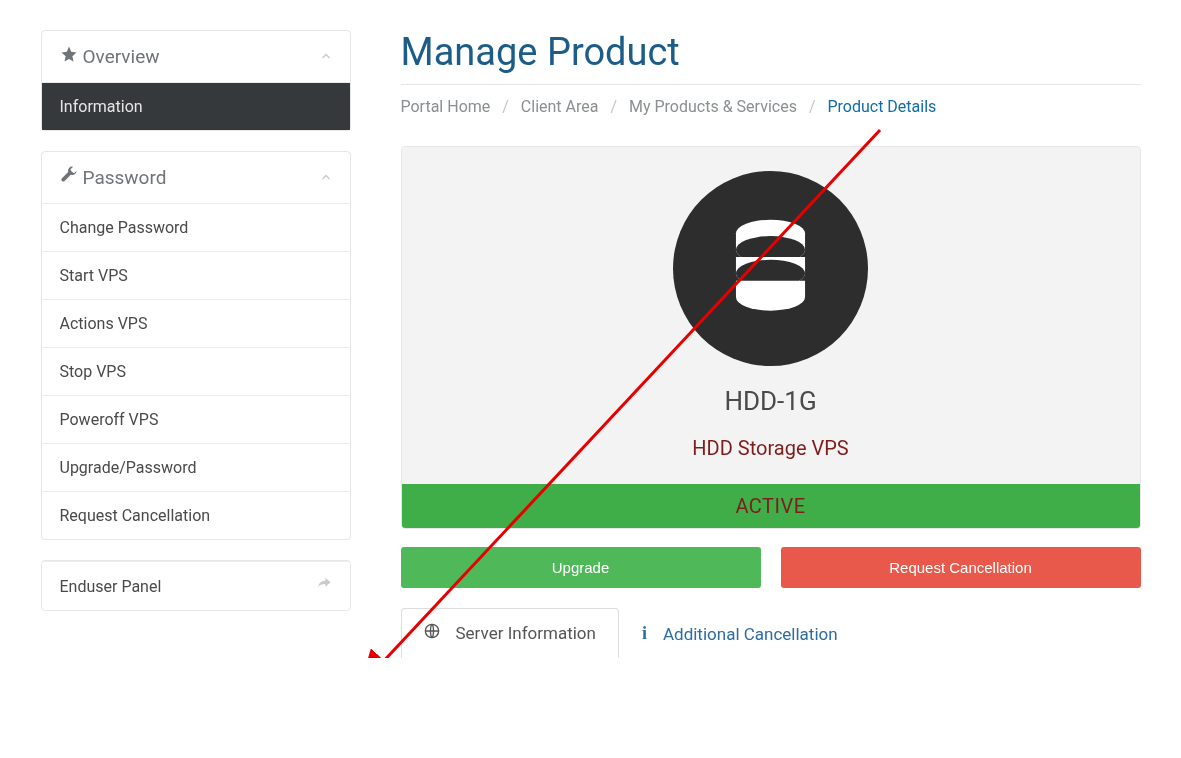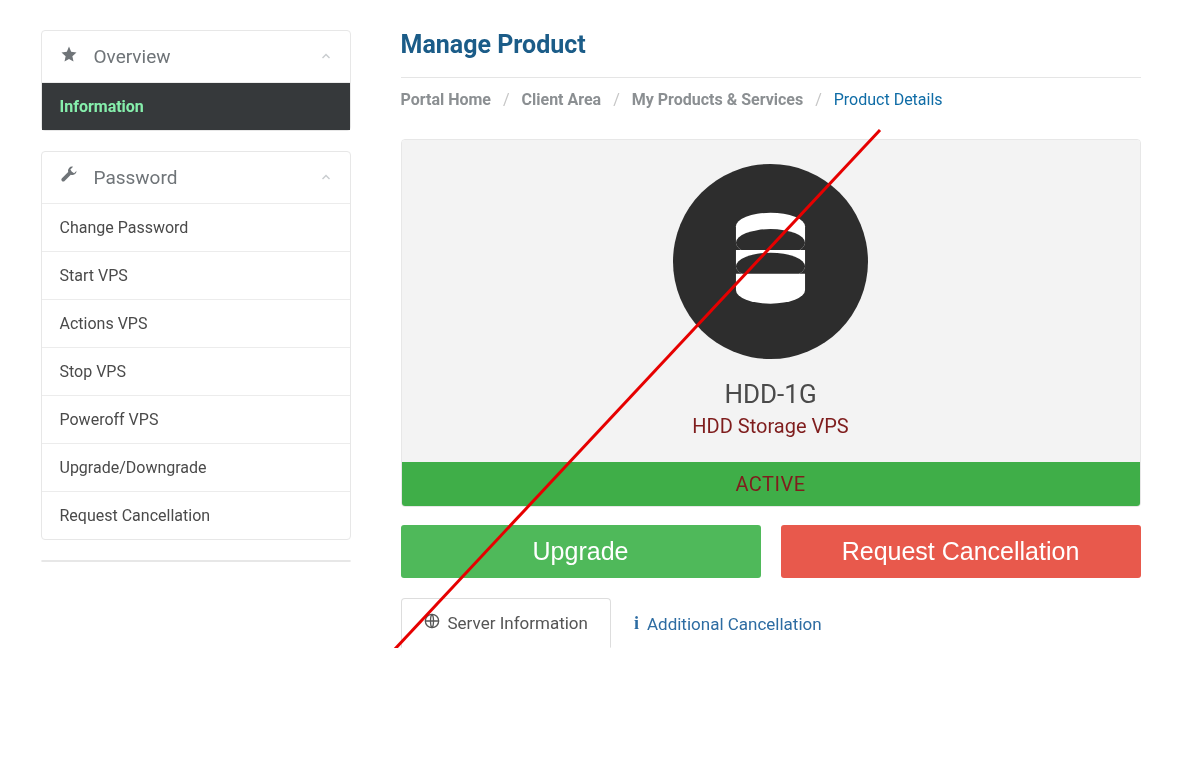--- a/index.html
+++ b/index.html
@@ -2,48 +2,48 @@
 <html><head>
 <meta charset="utf-8">
 <style>
 * { box-sizing: border-box; margin: 0; padding: 0; }
 body { font-family: -apple-system, "Segoe UI", Roboto, "Helvetica Neue", Arial, sans-serif; background: #fff; color: #333; }
 .container { display: flex; padding: 30px 0 0 0; max-width: 1100px; margin: 0 auto; gap: 50px; }
 .sidebar { width: 310px; flex-shrink: 0; }
 .main { flex: 1; }
 
 .panel { border: 1px solid #e7e7e7; border-radius: 4px; margin-bottom: 20px; background: #fff; }
-.panel-header { padding: 14px 18px; display: flex; align-items: center; gap: 16px; color: #6f7478; font-size: 19px; font-weight: 400; position: relative; cursor: pointer; }
+.panel-header { padding: 14px 18px; display: flex; align-items: center; gap: 5px; color: #6f7478; font-size: 19px; font-weight: 400; position: relative; cursor: pointer; }
 .panel-header .chev { position: absolute; right: 18px; color: #c9cccf; font-size: 14px; }
 .panel-item { padding: 14px 18px; border-top: 1px solid #ececec; color: #4a4a4a; font-size: 16px; cursor: pointer; display: flex; align-items: center; justify-content: space-between; }
-.panel-item.active { background: #36393b; color: #86efac; font-weight: 700; align-items: center; }
+.panel-item.active { background: #36393b; color: #e5e5e5; font-weight: 400; align-items: center; }
 .panel-item .share { color: #c9cccf; font-size: 16px; }
 
-.page-title { font-size: 25px; color: #1b5c88; font-weight: 700; margin-bottom: 18px; }
+.page-title { font-size: 38px; color: #1b5c88; font-weight: 400; margin-bottom: 10px; }
 .hr { border: none; border-top: 1px solid #e5e5e5; margin-bottom: 12px; }
 
 .breadcrumb { color: #8b8f92; font-size: 16px; margin-bottom: 30px; }
-.breadcrumb .link { color: #8b8f92; cursor: pointer; font-weight: bold; }
+.breadcrumb .link { color: #8b8f92; cursor: pointer; }
 .breadcrumb .sep { margin: 0 8px; color: #c6c6c6; }
 .breadcrumb .current { color: #0f6ca6; cursor: pointer; }
 
 .product-card { border: 1px solid #e7e7e7; border-radius: 4px; overflow: hidden; margin-bottom: 18px; }
 .product-top { background: #f3f3f3; padding: 24px 0 24px; text-align: center; }
 .circle { width: 195px; height: 195px; background: #2d2d2d; border-radius: 50%; margin: 0 auto 20px; display: flex; align-items: center; justify-content: center; }
-.product-name { font-size: 26px; color: #4a4a4a; margin-bottom: 5px; }
+.product-name { font-size: 26px; color: #4a4a4a; margin-bottom: 20px; }
 .product-sub { font-size: 20px; color: #7f1d1d; }
 .status-bar { background: #3fae48; color: #7f1d1d; text-align: center; padding: 10px 0; font-size: 20px; letter-spacing: 0.5px; }
 
 .btn-row { display: flex; gap: 20px; margin-bottom: 20px; }
-.btn { flex: 1; padding: 12px 0; text-align: center; font-size: 25px; border-radius: 3px; cursor: pointer; border: none; color: #fff; }
+.btn { flex: 1; padding: 12px 0; text-align: center; font-size: 15px; border-radius: 3px; cursor: pointer; border: none; color: #fff; }
 .btn-green { background: #4fb95a; }
 .btn-red { background: #e8594c; }
 
 .tabs { display: flex; gap: 0; align-items: stretch; }
-.tab { padding: 14px 22px; font-size: 17px; color: #2d6ca2; display: flex; align-items: center; gap: 8px; cursor: pointer; border: 1px solid transparent; border-bottom: none; }
+.tab { padding: 14px 22px; font-size: 17px; color: #2d6ca2; display: flex; align-items: center; gap: 16px; cursor: pointer; border: 1px solid transparent; border-bottom: none; }
 .tab.active { border: 1px solid #ddd; border-bottom: 1px solid #fff; border-radius: 4px 4px 0 0; color: #555; background: #fff; }
 .tab .ico { font-size: 15px; }
 
 svg.icon { fill: currentColor; }
 
 .arrow-annotation { position: absolute; pointer-events: none; }
 
 .wrap { position: relative; }
 </style>
 </head>
@@ -96,28 +96,36 @@
       <div class="panel-item">
             <span>Actions VPS</span>
           </div>
       <div class="panel-item">
             <span>Stop VPS</span>
           </div>
       <div class="panel-item">
             <span>Poweroff VPS</span>
           </div>
       <div class="panel-item">
-            <span>Upgrade/Downgrade</span>
+            <span>Upgrade/Password</span>
           </div>
       <div class="panel-item">
             <span>Request Cancellation</span>
           </div>
     </div>
 
     <div class="panel">
+      <div class="panel-item">
+        <span>Enduser Panel</span>
+        <span class="share">
+          <svg class="icon" width="16" height="16" viewBox="0 0 24 24">
+                <path d="M14 3v4c-7 0-10 5-11 10 2.5-3.5 5.5-5 11-5v4l8-6.5z"></path>
+              </svg>
+        </span>
+      </div>
     </div>
 
   </div>
 
   <div class="main">
     <h1 class="page-title">Manage Product</h1>
     <hr class="hr">
     <div class="breadcrumb">
       <span class="link">Portal Home</span>
       <span class="sep">/</span>

